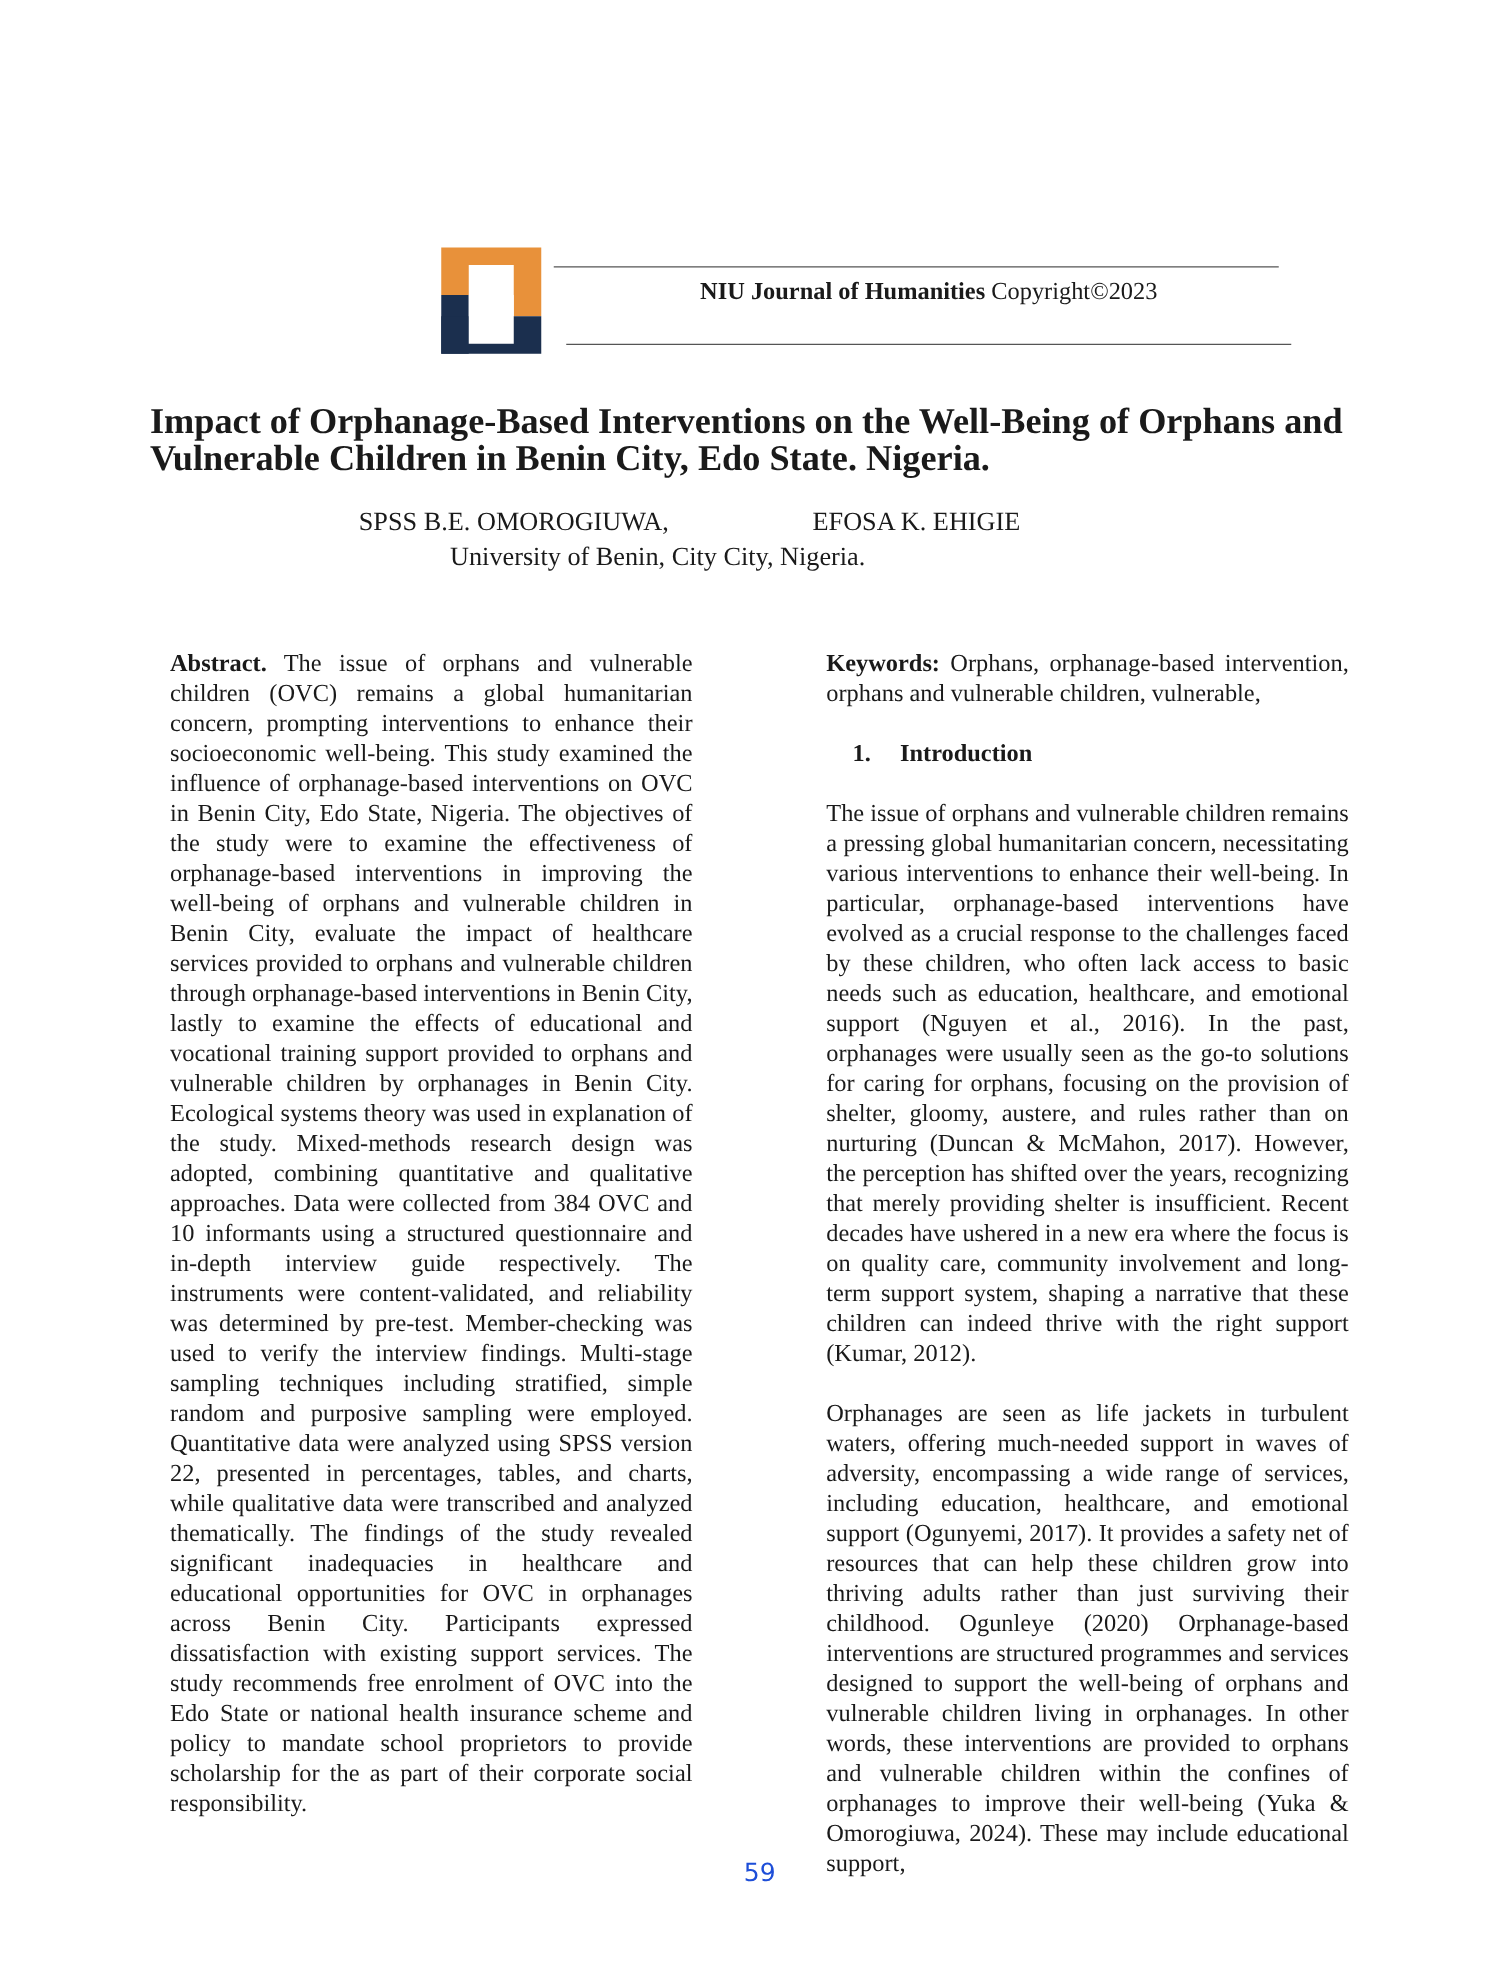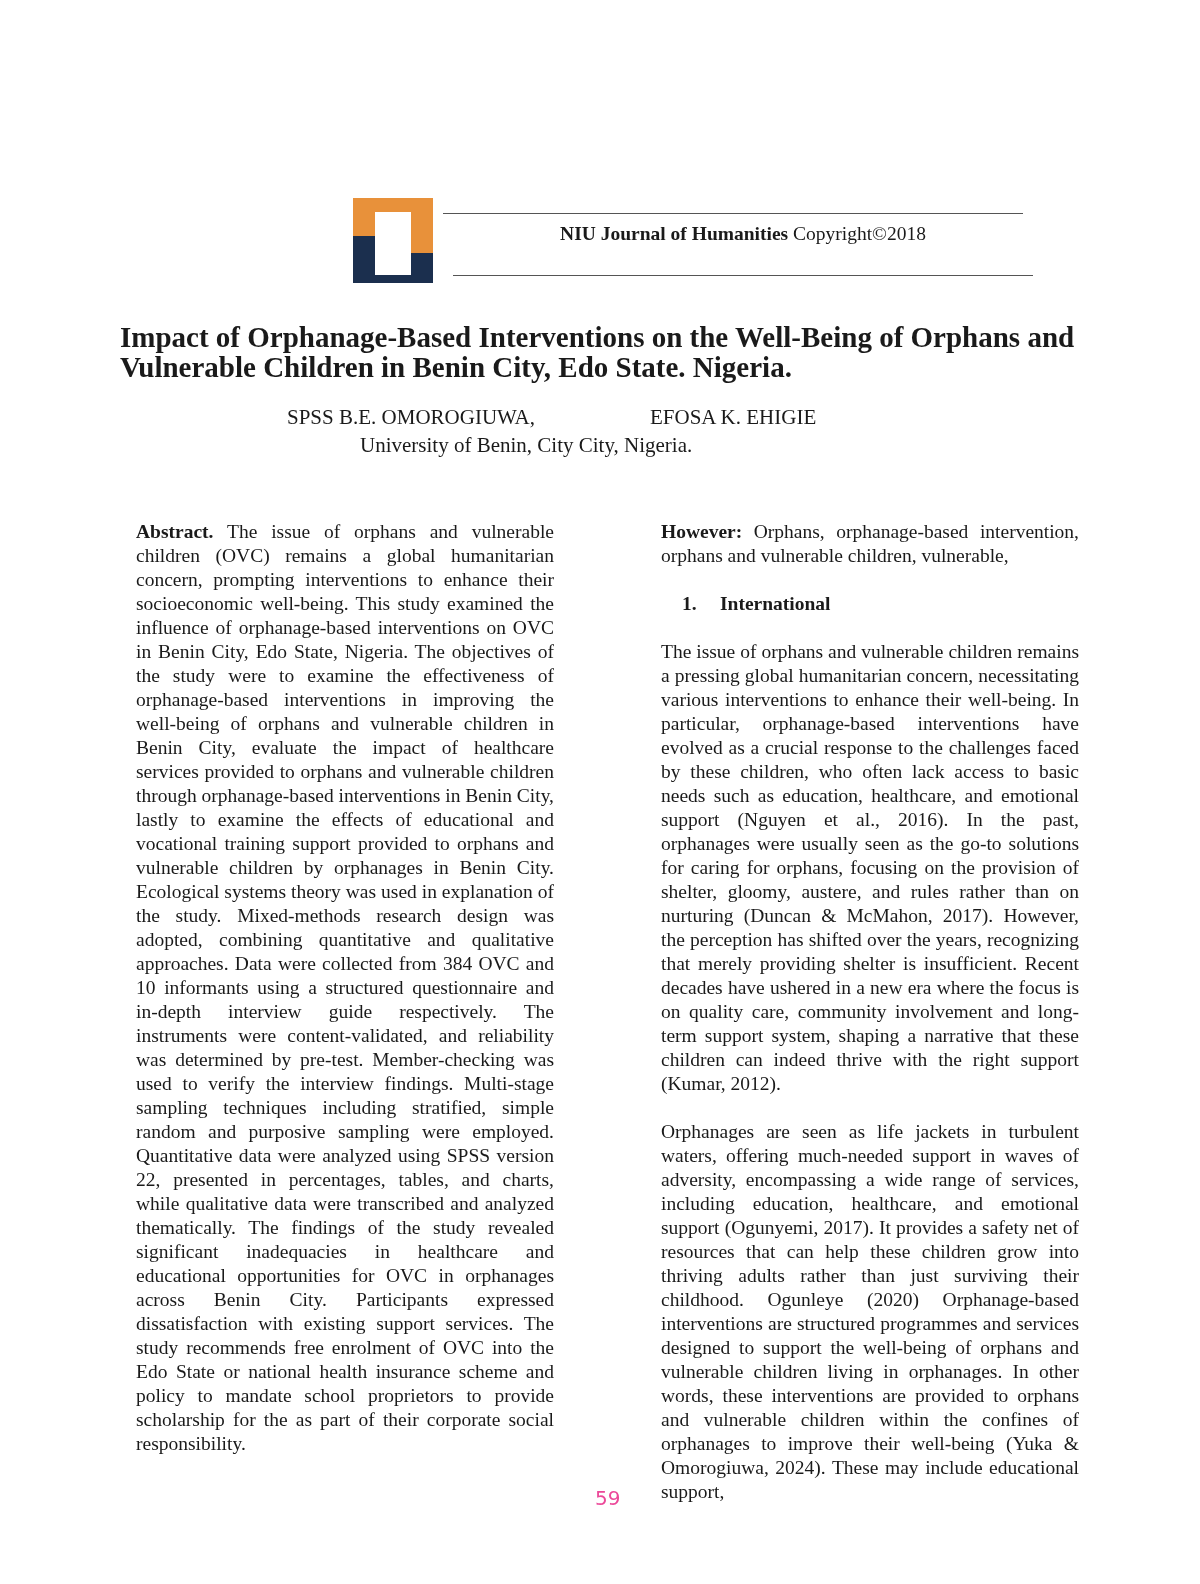--- a/index.html
+++ b/index.html
@@ -28,38 +28,38 @@
          text-align: justify; }
   .col.left { left: 120px; top: 504px; }
   .col.right { left: 645px; top: 504px; }
   .col p { margin: 16px; }
   .lbl { font-weight: bold; }
   .kw-indent { display: block; padding-left: 75px; text-align: left; }
   .heading { font-weight: bold; margin: 24px 0 24px 37px !important; text-align: left; }
   .heading .num { display: inline-block; width: 38px; }
   .para-gap { margin-top: 24px !important; }
   .pagenum { position: absolute; left: 595px; top: 1486px; font-family: "DejaVu Sans", sans-serif;
-             font-size: 20px; color: #ec4899; }
+             font-size: 20px; color: #1d4ed8; }
 </style>
 </head>
 <body>
 
 <div class="logo">
   <div class="orange-top"></div>
   <div class="orange-right"></div>
   <div class="navy-left"></div>
   <div class="navy-bottom"></div>
   <div class="slot"></div>
 </div>
 
 <div class="rule top"></div>
 <div class="journal">
   <div>
     <b>NIU Journal of Humanities</b>
-    <span>Copyright©2018</span>
+    <span>Copyright©2023</span>
   </div>
 </div>
 <div class="rule bottom"></div>
 
 <div class="title">Impact of Orphanage-Based Interventions on the Well-Being of Orphans and Vulnerable Children in Benin City, Edo State. Nigeria.</div>
 
 <div class="authors">
   <span class="a1">SPSS B.E. OMOROGIUWA,</span>
   <span class="a2">EFOSA K. EHIGIE</span>
 </div>
@@ -67,23 +67,23 @@
 
 <div class="col left">
   <p>
     <span class="lbl">Abstract.</span>
     <span>The issue of orphans and vulnerable children (OVC) remains a global humanitarian concern, prompting interventions to enhance their socioeconomic well-being. This study examined the influence of orphanage-based interventions on OVC in Benin City, Edo State, Nigeria. The objectives of the study were to examine the effectiveness of orphanage-based interventions in improving the well-being of orphans and vulnerable children in Benin City, evaluate the impact of healthcare services provided to orphans and vulnerable children through orphanage-based interventions in Benin City, lastly to examine the effects of educational and vocational training support provided to orphans and vulnerable children by orphanages in Benin City. Ecological systems theory was used in explanation of the study. Mixed-methods research design was adopted, combining quantitative and qualitative approaches. Data were collected from 384 OVC and 10 informants using a structured questionnaire and in-depth interview guide respectively. The instruments were content-validated, and reliability was determined by pre-test.  Member-checking was used to verify the interview findings. Multi-stage sampling techniques including stratified, simple random and purposive sampling were employed. Quantitative data were analyzed using SPSS version 22, presented in percentages, tables, and charts, while qualitative data were transcribed and analyzed thematically. The findings of the study revealed significant inadequacies in healthcare and educational opportunities for OVC in orphanages across Benin City. Participants expressed dissatisfaction with existing support services. The study recommends free enrolment of OVC into the Edo State or national health insurance scheme and policy to mandate school proprietors to provide scholarship for the as part of their corporate social responsibility.</span>
   </p>
 </div>
 
 <div class="col right">
   <p>
-    <span class="lbl">However:</span>
+    <span class="lbl">Keywords:</span>
     <span>Orphans, orphanage-based intervention, orphans and vulnerable children, vulnerable,</span>
   </p>
   <p class="heading">
-    <span class="num">1.</span><span>International</span>
+    <span class="num">1.</span><span>Introduction</span>
   </p>
   <p>The issue of orphans and vulnerable children remains a pressing global humanitarian concern, necessitating various interventions to enhance their well-being. In particular, orphanage-based interventions have evolved as a crucial response to the challenges faced by these children, who often lack access to basic needs such as education, healthcare, and emotional support (Nguyen et al., 2016). In the past, orphanages were usually seen as the go-to solutions for caring for orphans, focusing on the provision of shelter, gloomy, austere, and rules rather than on nurturing (Duncan &amp; McMahon, 2017). However, the perception has shifted over the years, recognizing that merely providing shelter is insufficient. Recent decades have ushered in a new era where the focus is on quality care, community involvement and long-term support system, shaping a narrative that these children can indeed thrive with the right support (Kumar, 2012).</p>
   <p class="para-gap">Orphanages are seen as life jackets in turbulent waters, offering much-needed support in waves of adversity, encompassing a wide range of services, including education, healthcare, and emotional support (Ogunyemi, 2017). It provides a safety net of resources that can help these children grow into thriving adults rather than just surviving their childhood. Ogunleye (2020) Orphanage-based interventions are structured programmes and services designed to support the well-being of orphans and vulnerable children living in orphanages. In other words, these interventions are provided to orphans and vulnerable children within the confines of orphanages to improve their well-being (Yuka &amp; Omorogiuwa, 2024). These may include educational support,</p>
 </div>
 
 <div class="pagenum">59</div>
 
 </body></html>

